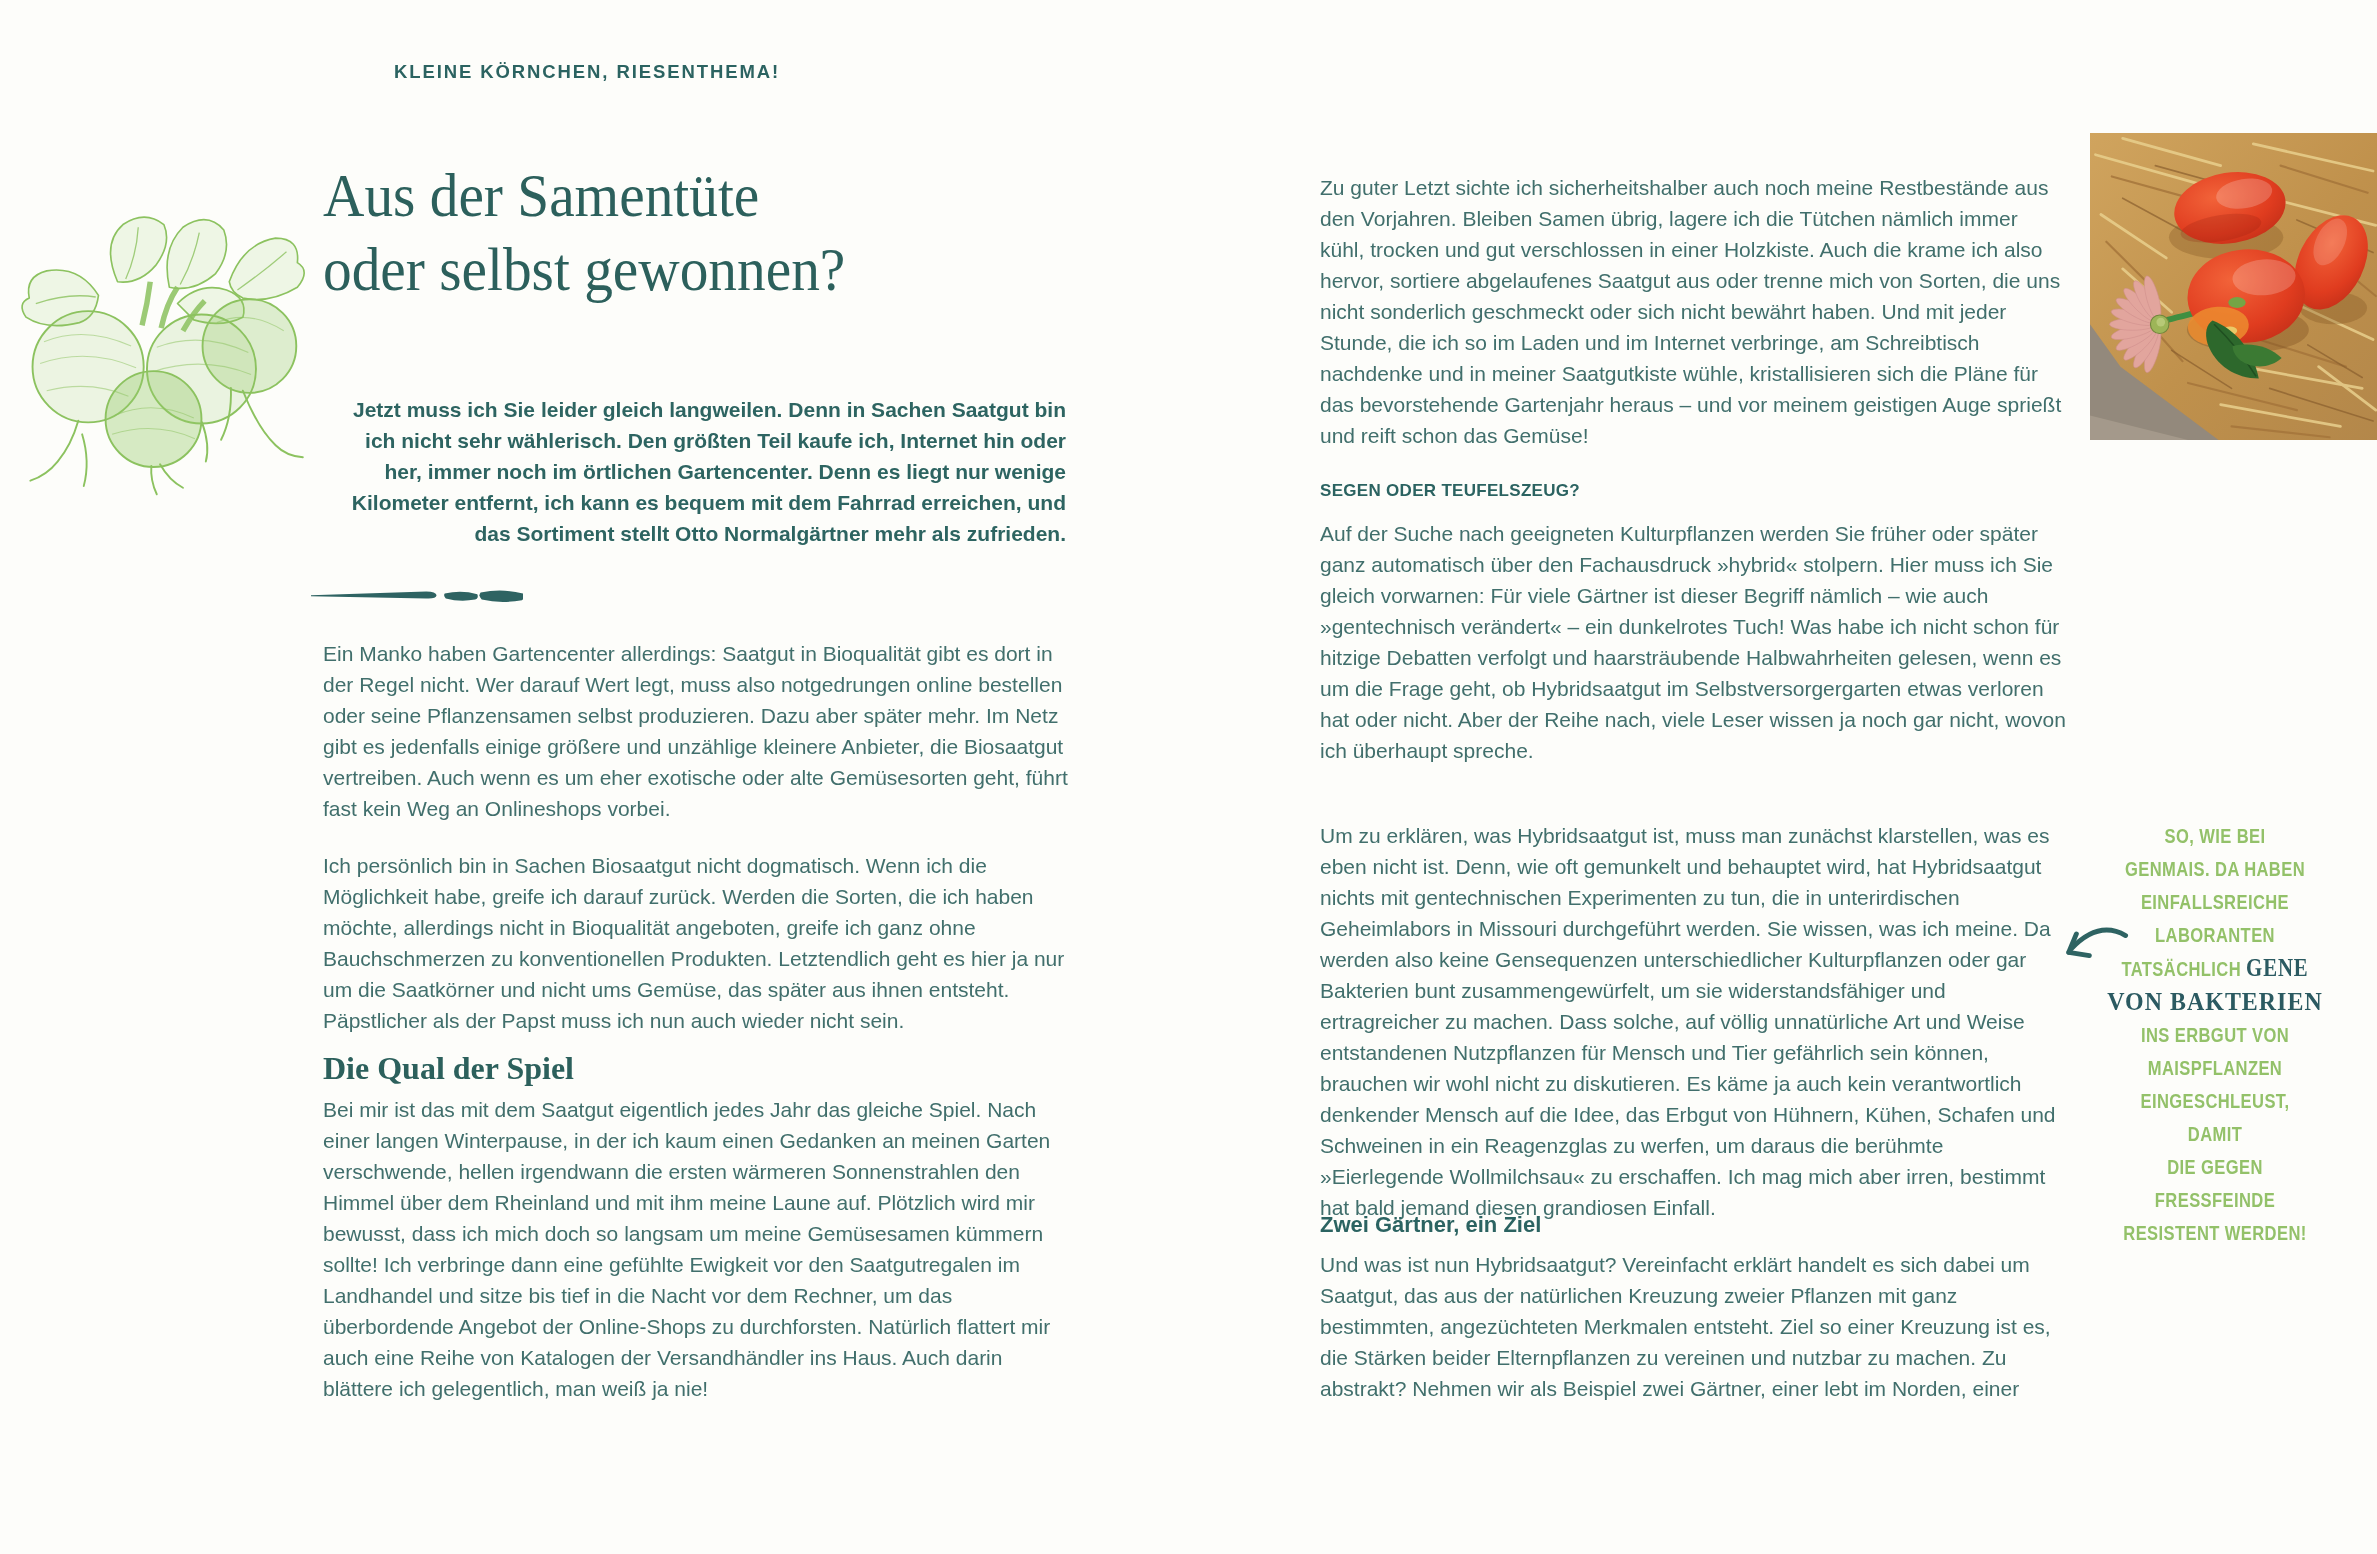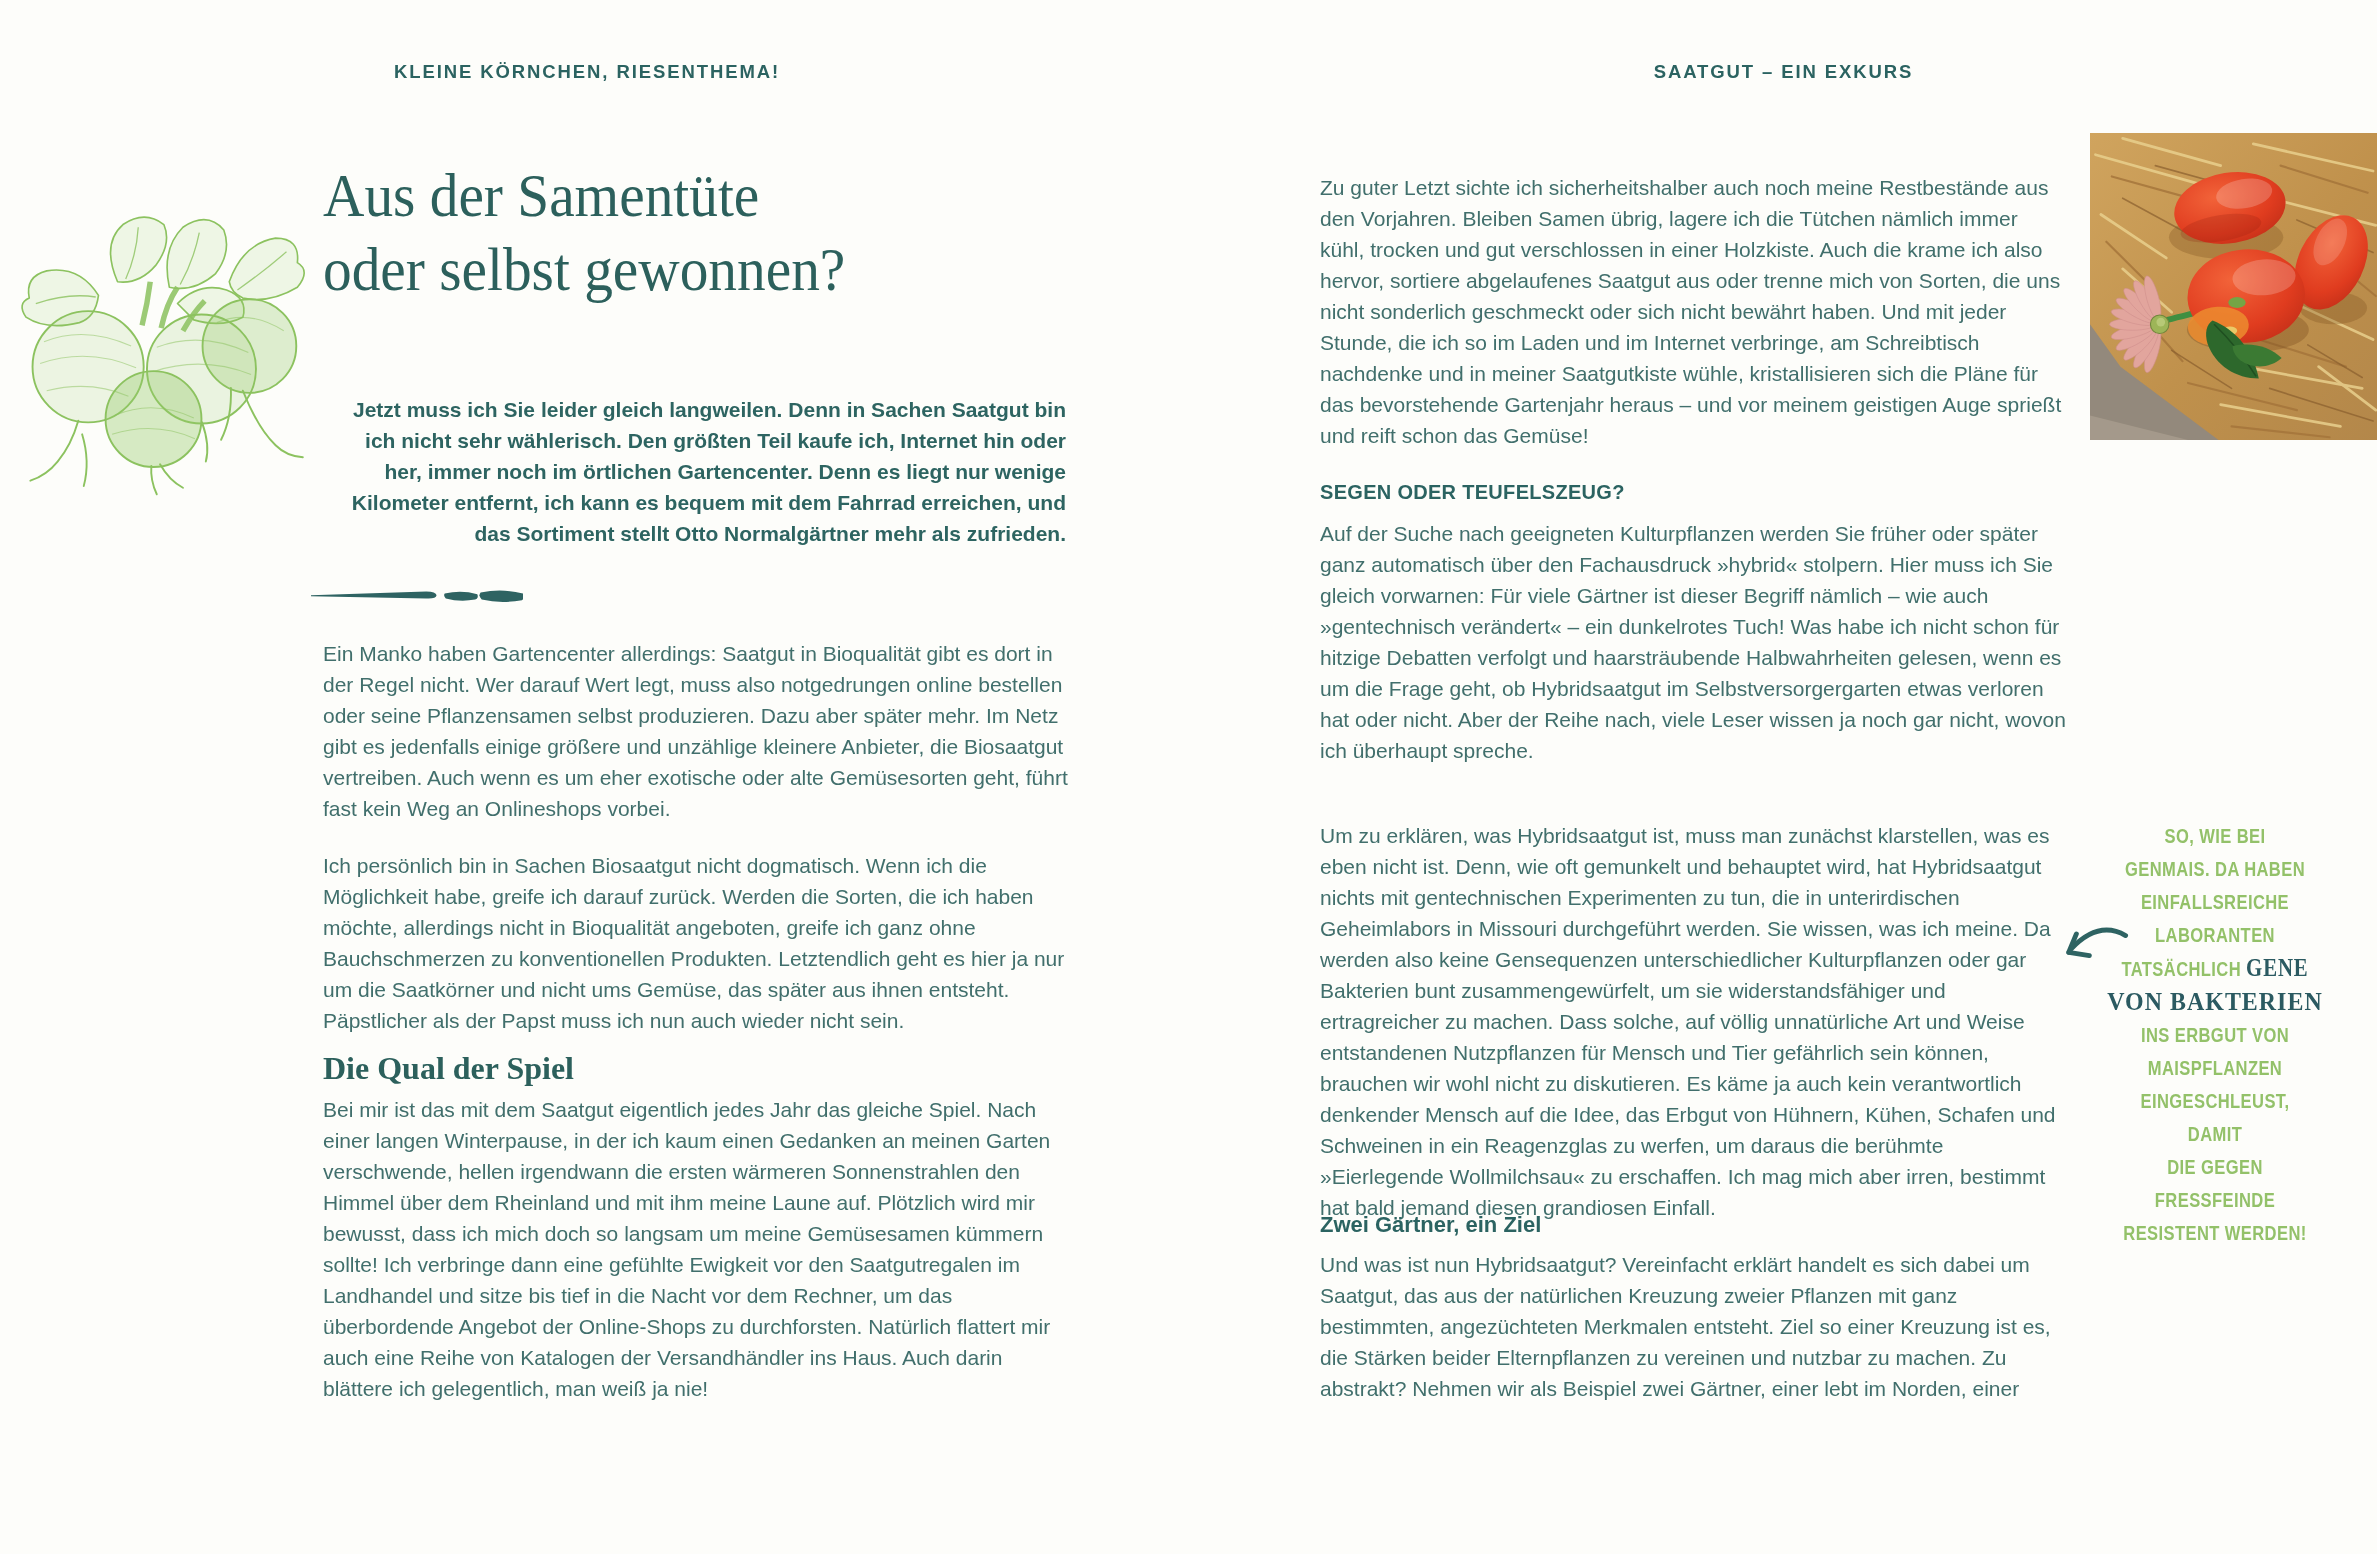--- a/index.html
+++ b/index.html
@@ -32,21 +32,21 @@
 
   .body{width:746px;margin:0;font-size:21px;line-height:31px;color:var(--teal-body);}
   .p1{left:323px;top:638px;} .p2{left:323px;top:850px;} .p3{left:323px;top:1094px;}
   .h-serif{left:323px;top:1050px;margin:0;font-family:"Liberation Serif",serif;
            font-size:32px;font-weight:bold;color:var(--teal-title);}
 
   .pagenum{left:0;top:1452px;width:1189px;text-align:center;font-size:25px;color:var(--teal-body);}
 
   .rp1{left:131px;top:172px;} .rp2{left:131px;top:518px;}
   .rp3{left:131px;top:820px;} .rp4{left:131px;top:1249px;}
-  .h-sans{left:131px;top:481px;margin:0;font-size:20px;font-weight:bold;
+  .h-sans{left:131px;top:481px;margin:0;font-size:17px;font-weight:bold;
           letter-spacing:0.3px;color:var(--teal-heading);}
   .h-sans-small{left:131px;top:1212px;margin:0;font-size:22px;font-weight:bold;color:var(--teal-heading);}
 
   .photo{left:901px;top:133px;width:288px;height:307px;}
   .arrow{left:869px;top:922px;width:73px;height:46px;}
 
   .note{left:899px;top:819px;width:254px;text-align:center;}
   .note .nl{font-size:20.7px;line-height:33px;font-weight:bold;letter-spacing:0.5px;
             color:var(--green-note);transform:scaleX(.8);}
   .note .nl.dark-line{font-family:"Liberation Serif",serif;color:var(--teal-note-dark);
@@ -126,21 +126,20 @@
     <p class="body p2">Ich persönlich bin in Sachen Biosaatgut nicht dogmatisch. Wenn ich die Möglichkeit habe, greife ich darauf zurück. Werden die Sorten, die ich haben möchte, allerdings nicht in Bioqualität angeboten, greife ich ganz ohne Bauchschmerzen zu konventionellen Produkten. Letztendlich geht es hier ja nur um die Saatkörner und nicht ums Gemüse, das später aus ihnen entsteht. Päpstlicher als der Papst muss ich nun auch wieder nicht sein.</p>
 
     <h2 class="h-serif">Die Qual der Spiel</h2>
 
     <p class="body p3">Bei mir ist das mit dem Saatgut eigentlich jedes Jahr das gleiche Spiel. Nach einer langen Winterpause, in der ich kaum einen Gedanken an meinen Garten verschwende, hellen irgendwann die ersten wärmeren Sonnenstrahlen den Himmel über dem Rheinland und mit ihm meine Laune auf. Plötzlich wird mir bewusst, dass ich mich doch so langsam um meine Gemüsesamen kümmern sollte! Ich verbringe dann eine gefühlte Ewigkeit vor den Saatgutregalen im Landhandel und sitze bis tief in die Nacht vor dem Rechner, um das überbordende Angebot der Online-Shops zu durchforsten. Natürlich flattert mir auch eine Reihe von Katalogen der Versandhändler ins Haus. Auch darin blättere ich gelegentlich, man weiß ja nie!</p>
 
   </section>
 
   <section class="page page-right">
 
-    <div class="running-head head-right">SAATGUT – EIN EXKURS</div>
 
     <svg class="photo" viewBox="0 0 529 565" preserveAspectRatio="none">
       <defs>
         <linearGradient id="straw" x1="0" y1="0" x2="1" y2="1">
           <stop offset="0" stop-color="#d0a45e"></stop>
           <stop offset=".55" stop-color="#c0914c"></stop>
           <stop offset="1" stop-color="#b3874a"></stop>
         </linearGradient>
         <radialGradient id="tom" cx=".38" cy=".32" r=".95">
           <stop offset="0" stop-color="#f26339"></stop>

